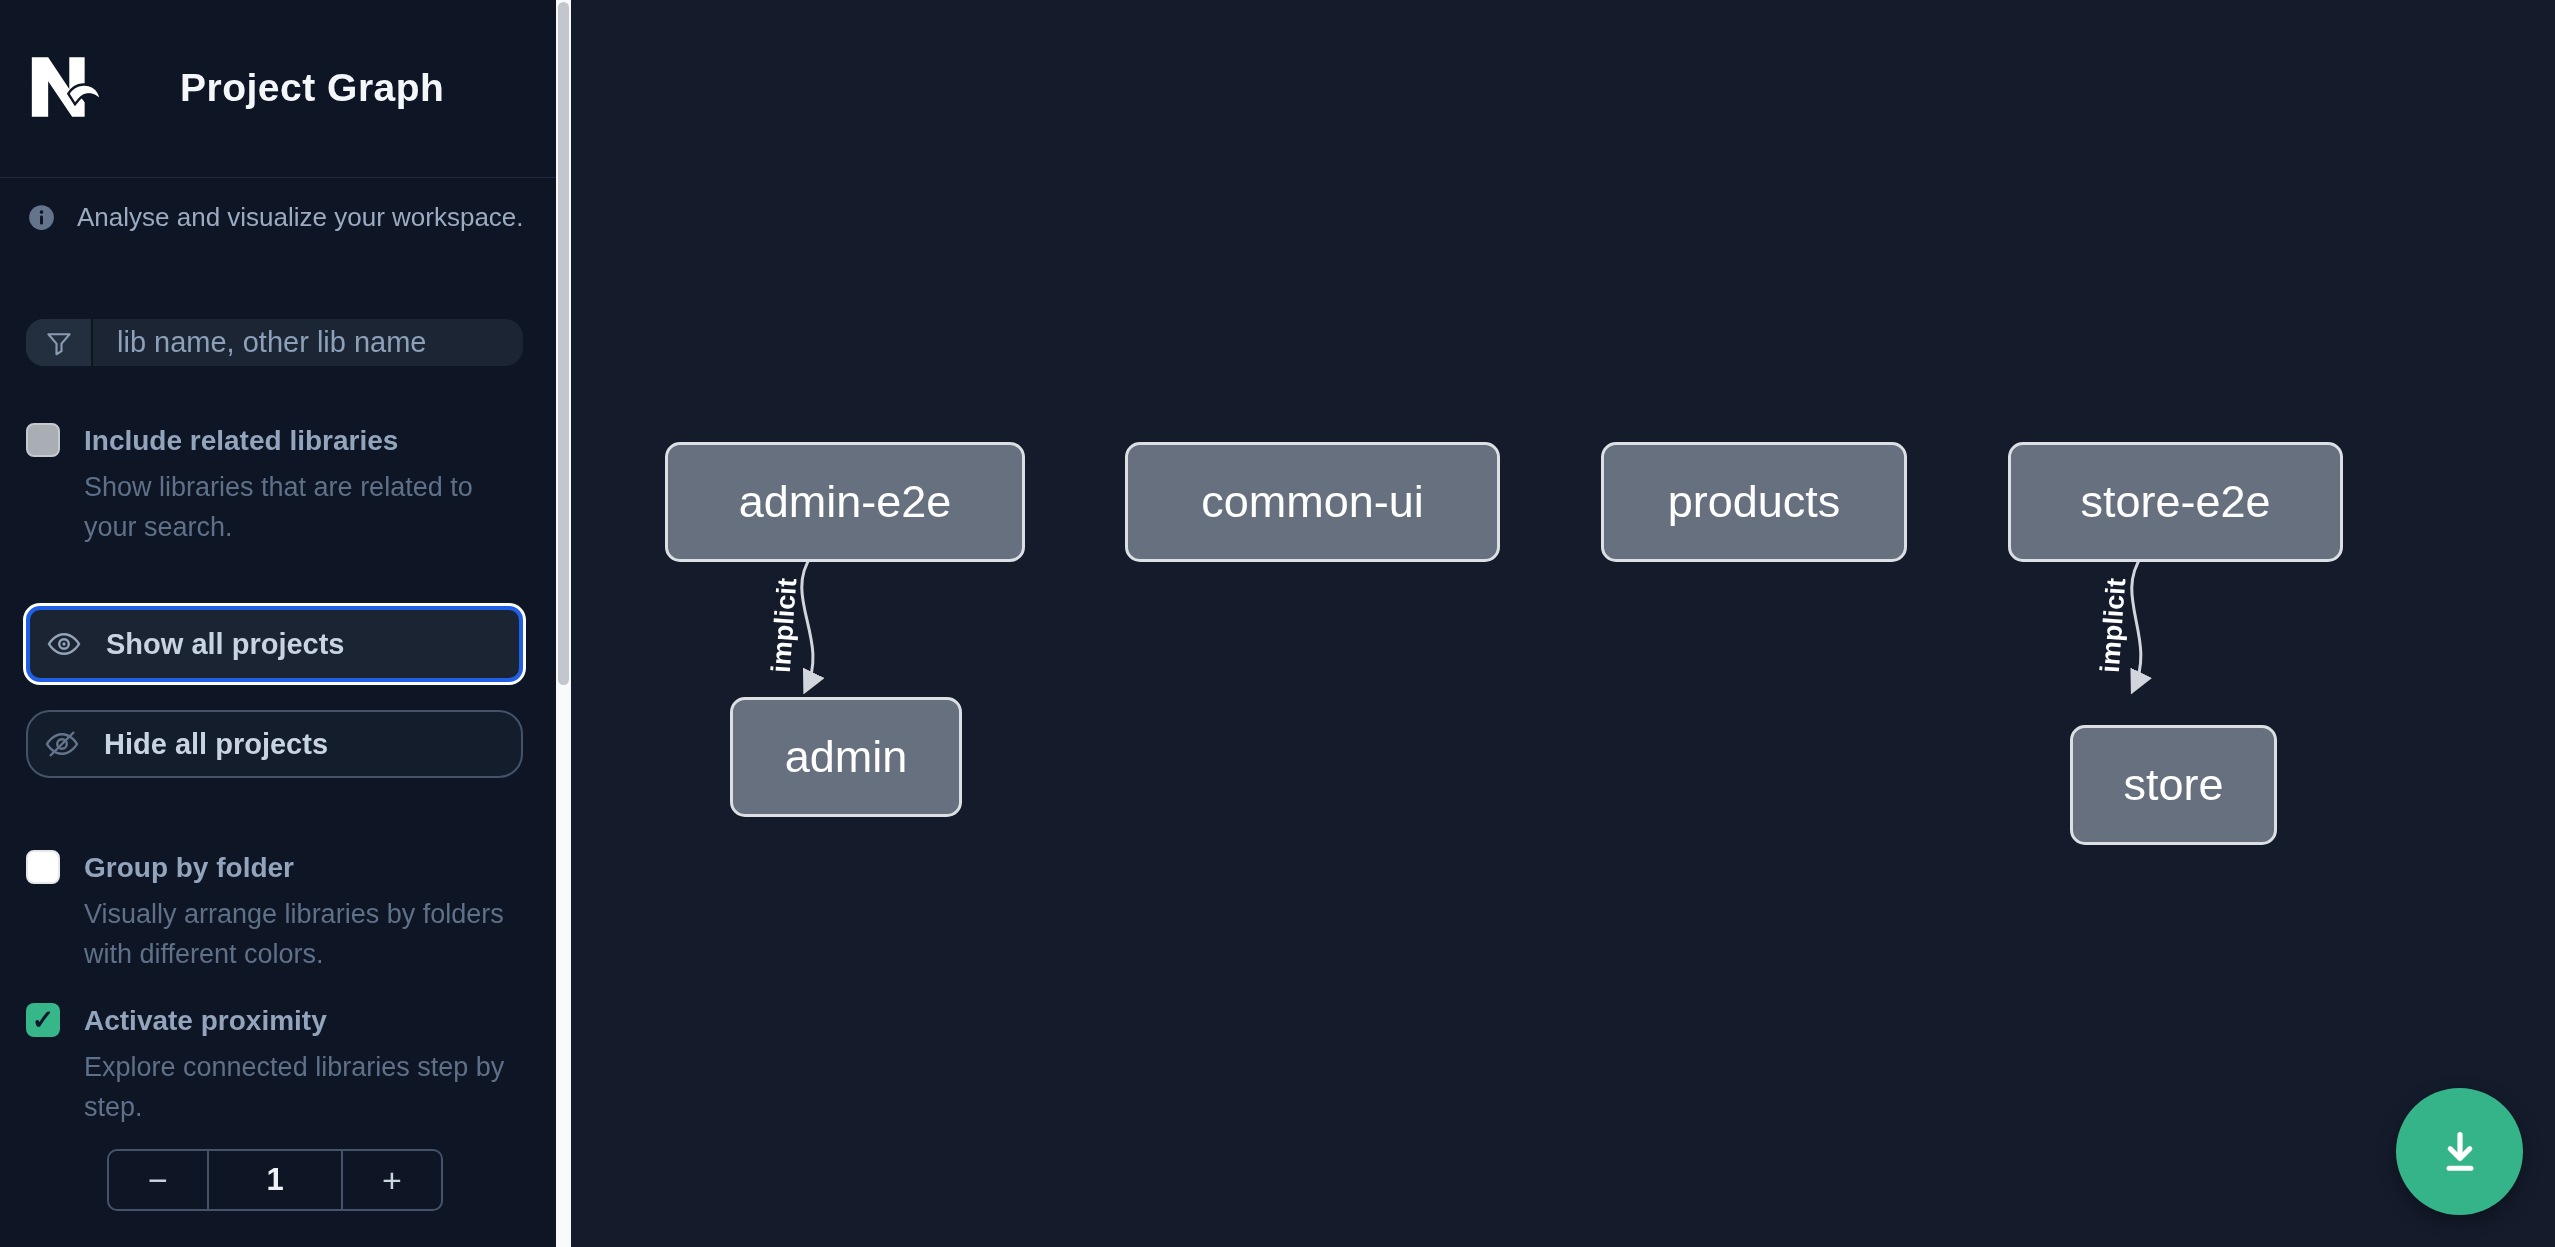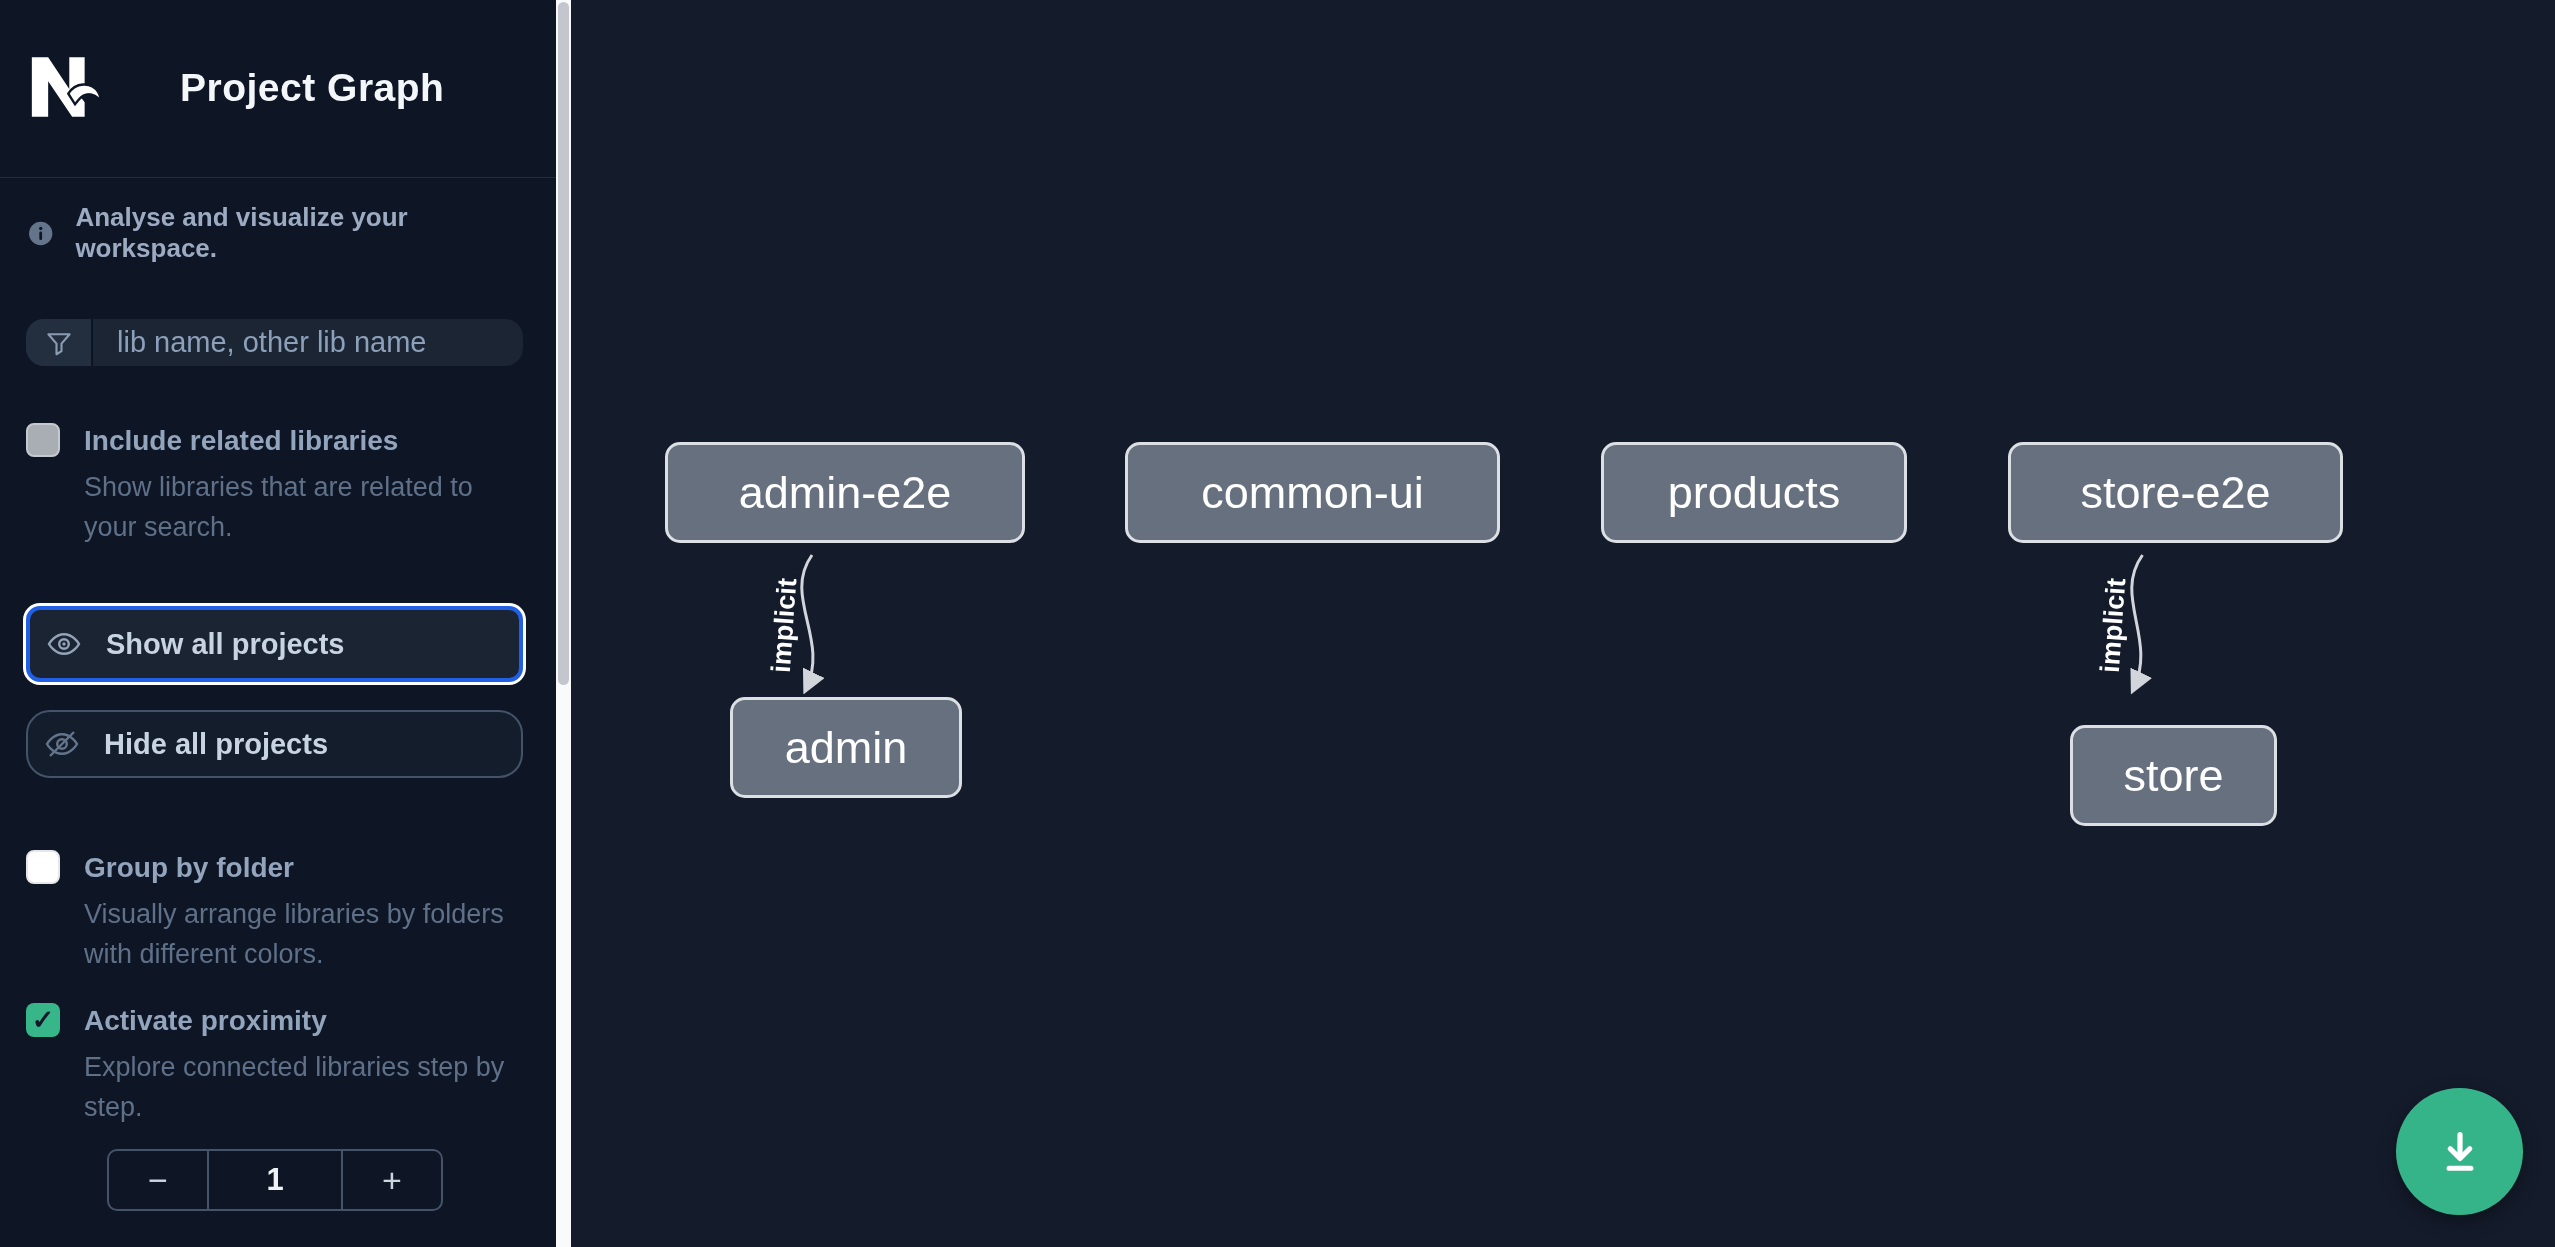--- a/index.html
+++ b/index.html
@@ -10,21 +10,21 @@
   
   .sidebar{position:absolute;left:0;top:0;width:556px;height:1247px;background:#0e1525;}
   .header{position:absolute;left:0;top:0;width:556px;height:178px;border-bottom:1px solid #202b3f;}
   .nx-logo{position:absolute;left:28px;top:54px;width:96px;height:66px;}
   .app-title{position:absolute;left:180px;top:66px;font-size:39px;font-weight:700;color:#f4f7fa;letter-spacing:.5px;white-space:nowrap;}
   .moon-btn{position:absolute;left:466px;top:70px;width:36px;height:36px;background:none;border:none;cursor:pointer;padding:0;}
   .moon{position:relative;width:34px;height:34px;border-radius:50%;background:#36b489;overflow:hidden;}
   .moon::after{content:"";position:absolute;width:30px;height:30px;border-radius:50%;background:#0e1525;left:11px;top:-8px;}
 
   .intro-row{position:absolute;left:28px;top:202px;width:500px;display:flex;align-items:center;gap:22px;}
-  .intro-text{font-size:26px;color:#9cabc2;font-weight:700;}
+  .intro-text{font-size:26px;color:#9cabc2;font-weight:400;}
 
   .search-box{position:absolute;left:26px;top:319px;width:497px;height:47px;border-radius:18px;
               background:#1b2534;display:flex;overflow:hidden;}
   .search-icon-cell{width:67px;background:#232e3f;border-right:2px solid #0d1422;display:flex;align-items:center;justify-content:center;flex:none;}
   .search-input{flex:1;background:transparent;border:none;outline:none;padding:0 24px;
                 font-family:"Liberation Sans",sans-serif;font-size:29px;color:#dbe4f0;}
   .search-input::placeholder{color:#8da0ba;opacity:1;}
 
   .opt-row{position:absolute;left:26px;width:505px;}
   .opt-head{display:flex;align-items:flex-start;gap:24px;}
@@ -53,21 +53,21 @@
   
   .scroll-track{position:absolute;left:556px;top:0;width:15px;height:1247px;background:#f8fafc;}
   .scroll-thumb{position:absolute;left:2px;top:2px;width:11px;height:683px;border-radius:6px;background:#c3c7cd;}
 
   
   .canvas{position:absolute;left:571px;top:0;width:1984px;height:1247px;background:#141b2b;}
   #edges{position:absolute;left:0;top:0;width:100%;height:100%;pointer-events:none;}
   .edge{fill:none;stroke:#d2d6dc;stroke-width:3px;}
   .edge-label{fill:#ffffff;stroke:#141b2b;stroke-width:7px;paint-order:stroke;
               font-family:"Liberation Sans",sans-serif;font-size:27px;font-weight:600;}
-  .node{position:absolute;height:101px;border-radius:15px;background:#66707e;border:3px solid #dcdfe4;
+  .node{position:absolute;height:120px;border-radius:15px;background:#66707e;border:3px solid #dcdfe4;
         color:#ffffff;font-size:45px;display:flex;align-items:center;justify-content:center;
         cursor:pointer;white-space:nowrap;}
 
   .fab{position:absolute;left:2396px;top:1088px;width:127px;height:127px;border-radius:50%;
        background:#36b489;border:none;cursor:pointer;display:flex;align-items:center;justify-content:center;
        box-shadow:0 6px 18px rgba(0,0,0,.35);}
 
   .icon-svg{display:block;}
 </style>
 </head>

